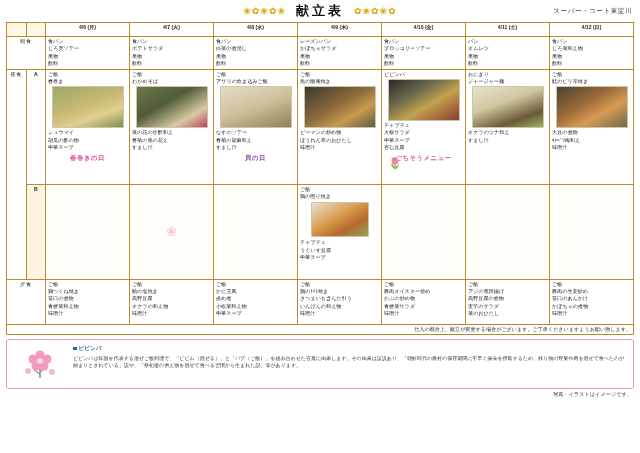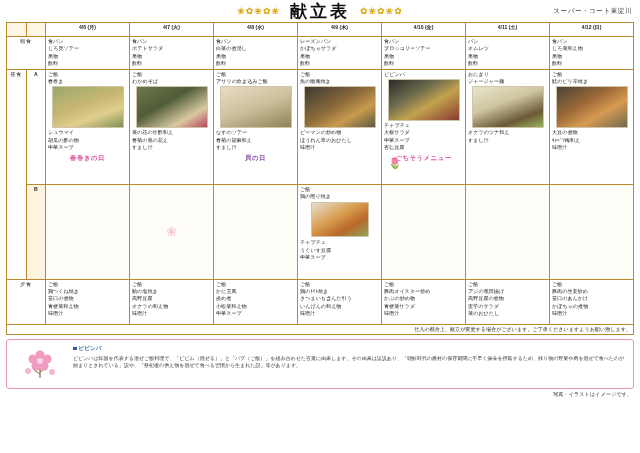--- a/index.html
+++ b/index.html
@@ -20,21 +20,21 @@
     display:flex;
     align-items:center;
     justify-content:center;
   }
   .header-deco{
     font-size:9px;
     letter-spacing:1px;
     color:#d8a400;
   }
   .header-title{
-    font-size:17px;
+    font-size:13px;
     font-weight:bold;
     letter-spacing:3px;
     margin:0 10px;
     color:#111;
   }
   .header-store{
     position:absolute;
     right:8px;
     top:7px;
     font-size:6.6px;

